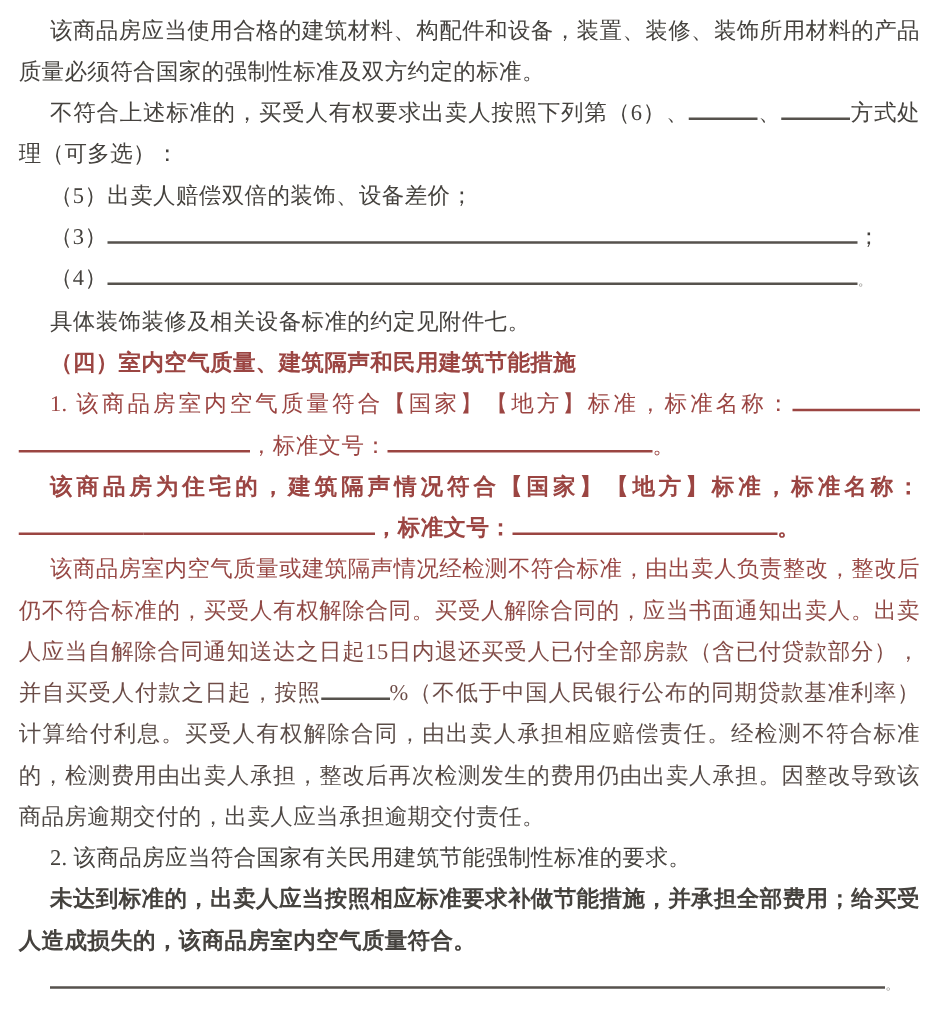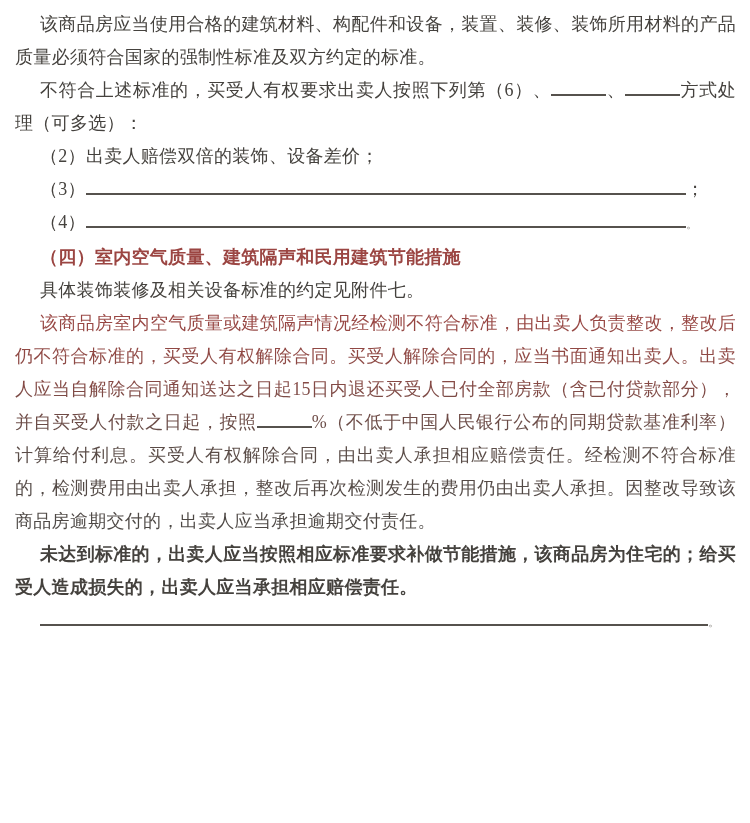--- a/index.html
+++ b/index.html
@@ -50,21 +50,24 @@
     color: #8f8d88;
     font-size: 12px;
   }
 </style>
 </head>
 <body>
 
 <div class="page">
     <p class="para dark"><span>该商品房应当使用合格的建筑材料、构配件和设备，装置、装修、装饰所用材料的产品质量必须符合国家的强制性标准及双方约定的标准。</span></p>
     <p class="para dark"><span>不符合上述标准的，买受人有权要求出卖人按照下列第（6）、</span><span class="blank dark-line" style="width: 55px;"></span><span>、</span><span class="blank dark-line" style="width: 55px;"></span><span>方式处理（可多选）：</span></p>
-    <p class="para dark"><span>（2）出卖人赔偿双倍的装饰、设备差价；</span></p>
+    <p class="para dark"><span>（5）出卖人赔偿双倍的装饰、设备差价；</span></p>
     <p class="para dark"><span>（3）</span><span class="blank dark-line" style="width: 600px;"></span><span>；</span></p>
     <p class="para dark"><span>（4）</span><span class="blank dark-line" style="width: 600px;"></span><span class="small-mark">。</span></p>
+    <p class="para dark"><span>具体装饰装修及相关设备标准的约定见附件七。</span></p>
     <p class="para maroon bold"><span>（四）室内空气质量、建筑隔声和民用建筑节能措施</span></p>
-    <p class="para dark"><span>具体装饰装修及相关设备标准的约定见附件七。</span></p>
+    <p class="para maroon"><span>1. 该商品房室内空气质量符合【国家】【地方】标准，标准名称：</span><span class="blank maroon-line" style="width: 102px;"></span><span class="blank maroon-line" style="width: 185px;"></span><span>，标准文号：</span><span class="blank maroon-line" style="width: 212px;"></span><span>。</span></p>
+    <p class="para maroon bold"><span>该商品房为住宅的，建筑隔声情况符合【国家】【地方】标准，标准名称：</span><span class="blank maroon-line" style="width: 100px;"></span><span class="blank maroon-line" style="width: 185px;"></span><span>，标准文号：</span><span class="blank maroon-line" style="width: 212px;"></span><span>。</span></p>
     <p class="para gradient"><span>该商品房室内空气质量或建筑隔声情况经检测不符合标准，由出卖人负责整改，整改后仍不符合标准的，买受人有权解除合同。买受人解除合同的，应当书面通知出卖人。出卖人应当自解除合同通知送达之日起15日内退还买受人已付全部房款（含已付贷款部分），并自买受人付款之日起，按照</span><span class="blank dark-line" style="width: 55px;"></span><span>%（不低于中国人民银行公布的同期贷款基准利率）计算给付利息。买受人有权解除合同，由出卖人承担相应赔偿责任。经检测不符合标准的，检测费用由出卖人承担，整改后再次检测发生的费用仍由出卖人承担。因整改导致该商品房逾期交付的，出卖人应当承担逾期交付责任。</span></p>
-    <p class="para dark bold"><span>未达到标准的，出卖人应当按照相应标准要求补做节能措施，该商品房为住宅的；给买受人造成损失的，出卖人应当承担相应赔偿责任。</span></p>
+    <p class="para dark"><span>2. 该商品房应当符合国家有关民用建筑节能强制性标准的要求。</span></p>
+    <p class="para dark bold"><span>未达到标准的，出卖人应当按照相应标准要求补做节能措施，并承担全部费用；给买受人造成损失的，该商品房室内空气质量符合。</span></p>
     <p class="para dark"><span class="blank dark-line" style="width: 668px;"></span><span class="small-mark">。</span></p>
   </div>
 
 </body></html>

